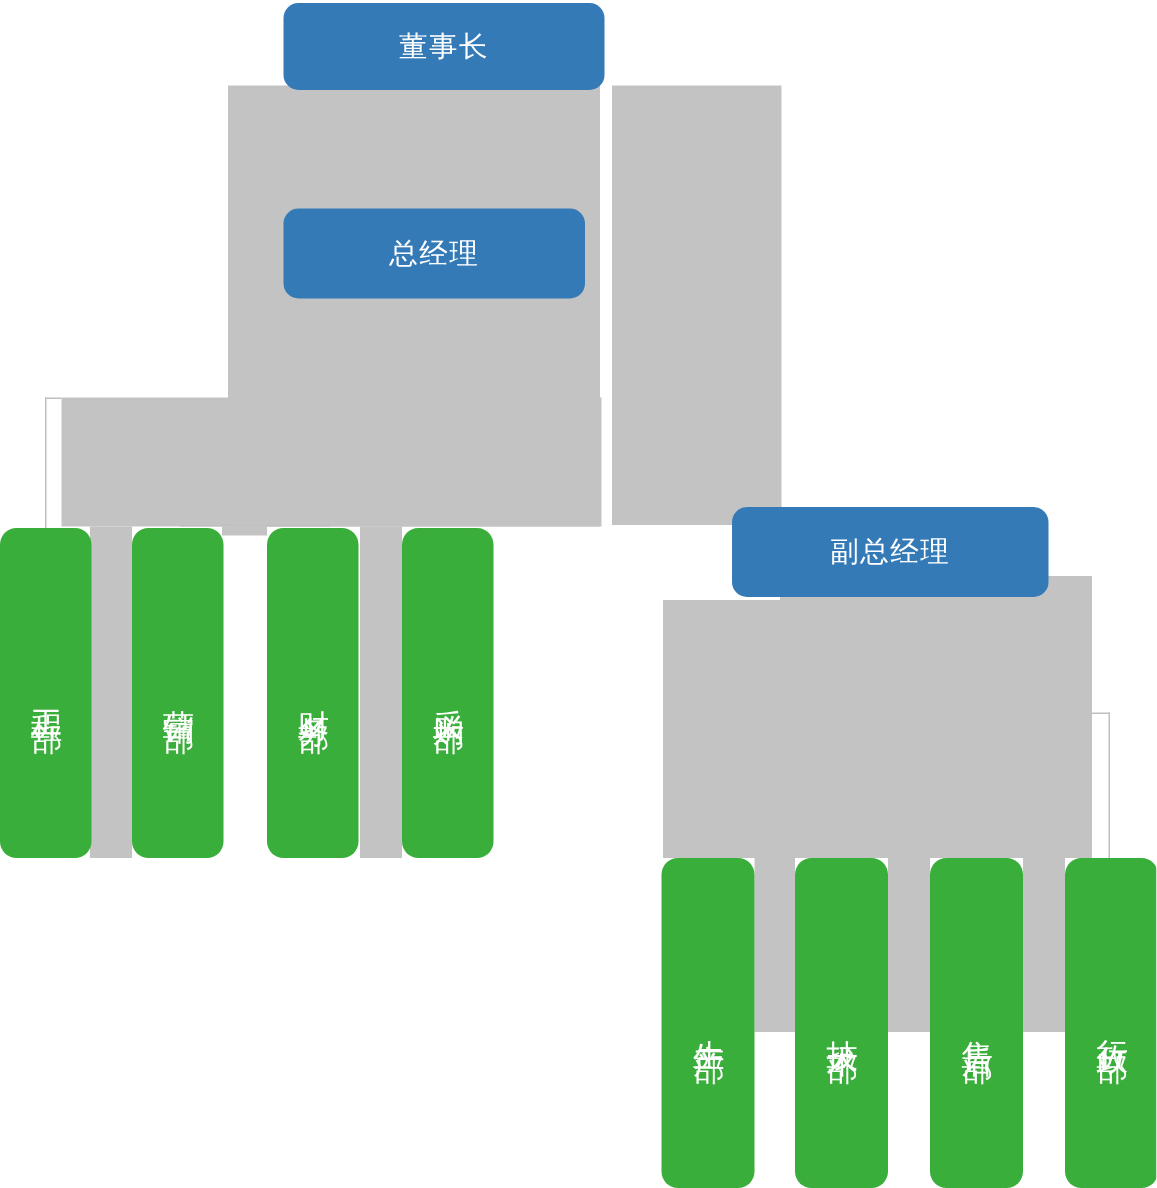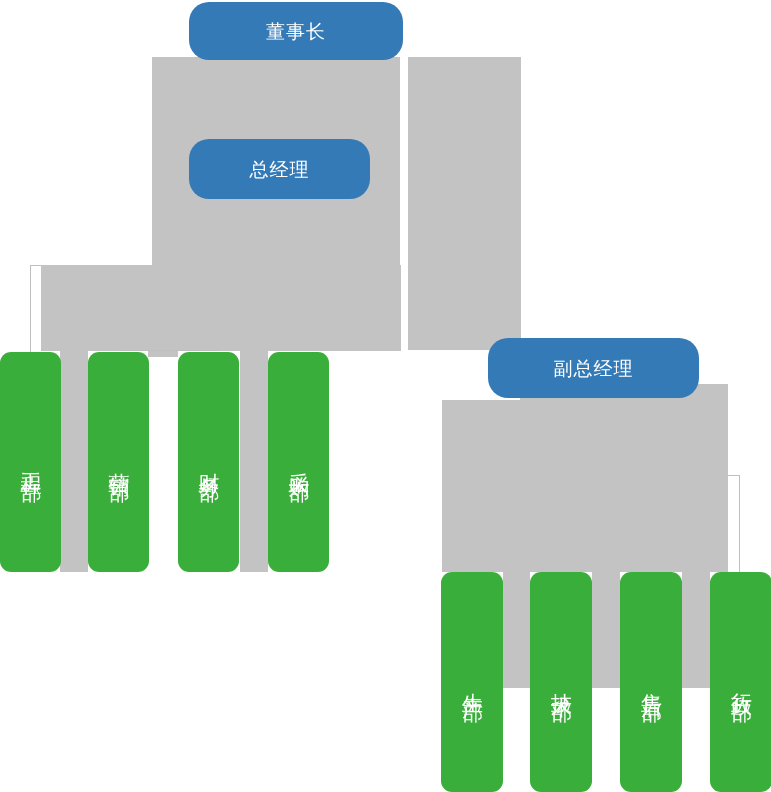--- a/index.html
+++ b/index.html
@@ -29,21 +29,21 @@
     background: #bfbfbf;
   }
   .hairline-h {
     position: absolute;
     height: 1px;
     background: #bfbfbf;
   }
   
   .node {
     position: absolute;
-    border-radius: 20px;
+    border-radius: 10px;
     display: flex;
     align-items: center;
     justify-content: center;
     color: #ffffff;
     box-sizing: border-box;
     text-align: center;
     line-height: 1.28;
   }
   .node.exec {
     background: #337ab7;
@@ -91,21 +91,21 @@
   <div class="conn" style="left:592px; top:572px; width:28px; height:116px;"></div>
   <div class="conn" style="left:682px; top:572px; width:28px; height:116px;"></div>
 
   <div class="hairline-v" style="left:739px; top:475px; height:98px;"></div>
   <div class="hairline-h" style="left:728px; top:475px; width:12px;"></div>
 
   <div class="node exec" style="left:189px; top:2px; width:214px; height:58px;">
     <span>董事长</span>
   </div>
 
-  <div class="node exec" style="left:189px; top:139px; width:181px; height:60px;align-items:center;">
+  <div class="node exec" style="left:189px; top:139px; width:201px; height:60px;align-items:center;">
     <span>总经理</span>
   </div>
 
   <div class="node exec" style="left:488px; top:338px; width:211px; height:60px;">
     <span>副总经理</span>
   </div>
 
   <div class="node dept" style="left:0px; top:352px; width:61px; height:220px;">
     <span class="vlabel">工程部</span>
   </div>

